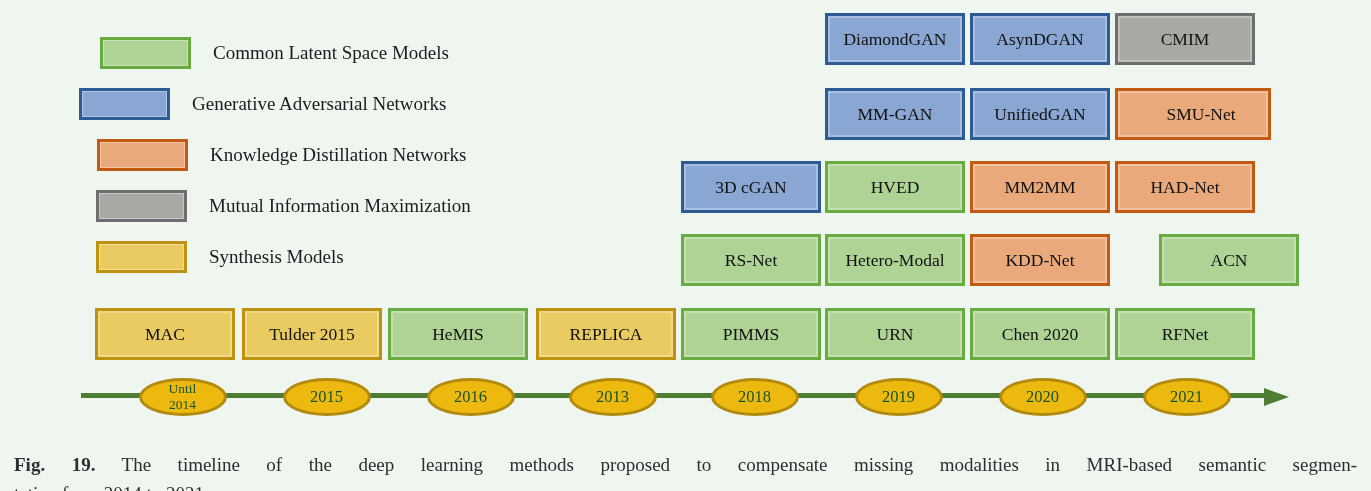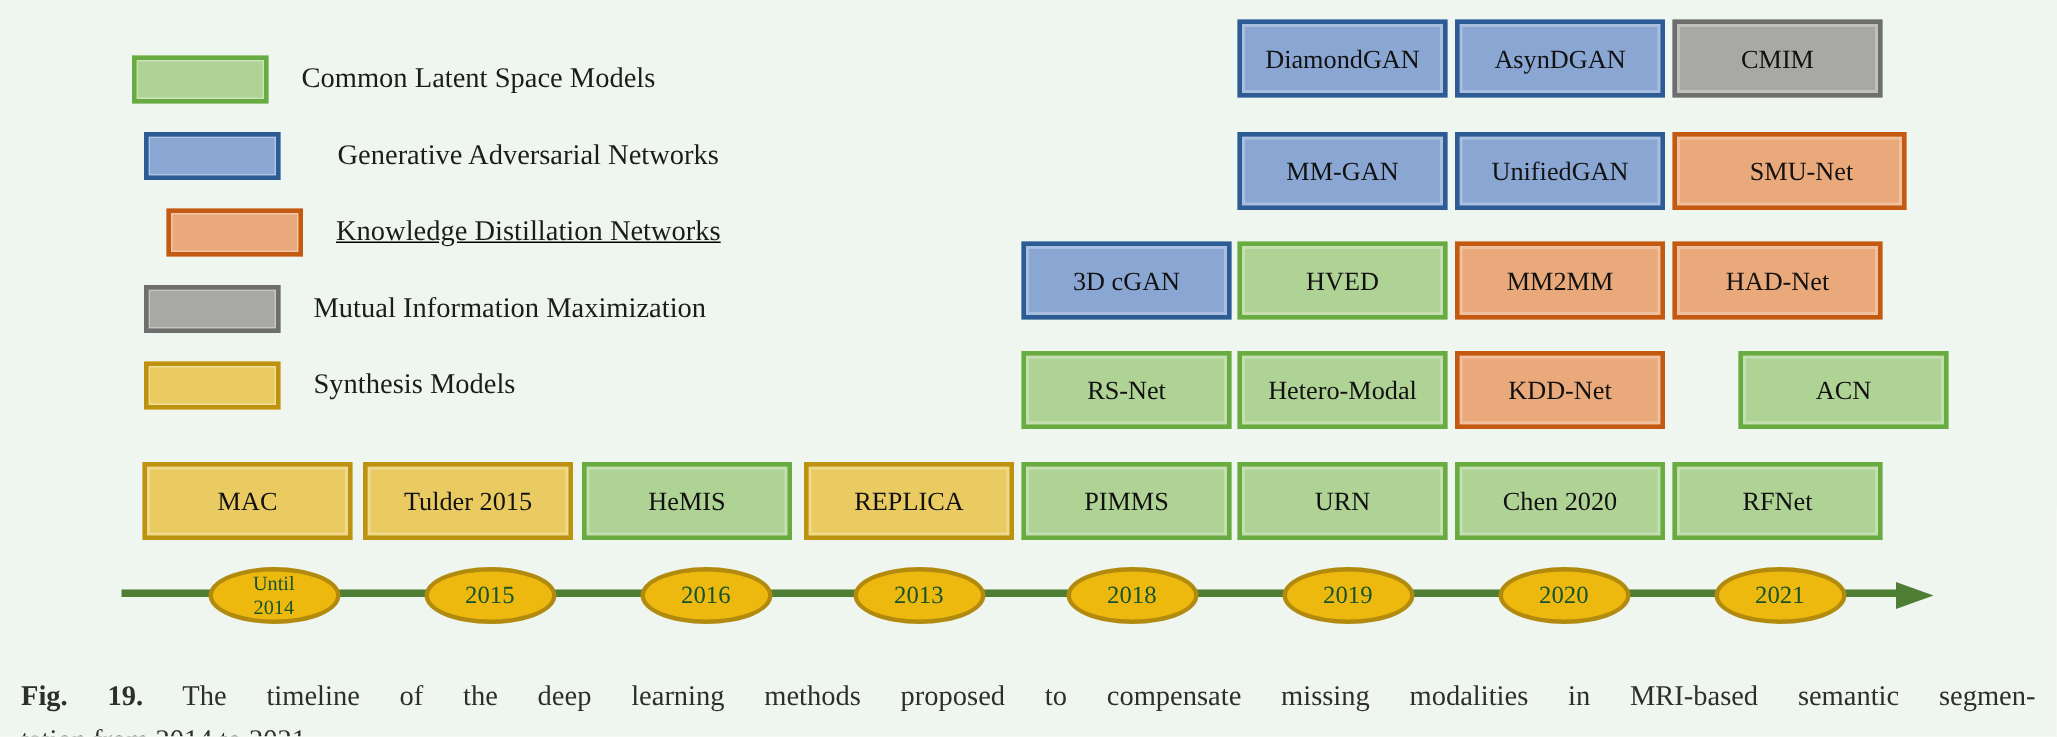--- a/index.html
+++ b/index.html
@@ -62,29 +62,29 @@
     font-size: 19px; line-height: 28.5px; color: #2e2e2e;
   }
   #caption-line1 { text-align: justify; text-align-last: justify; white-space: nowrap; }
   .fig-label { font-weight: bold; }
 </style>
 </head>
 <body>
 
 <div id="figure" style="background: rgb(239, 245, 239);">
   <div id="legend">
-      <div class="legend-row" style="position: absolute; left: 88px; top: 36px;">
+      <div class="legend-row" style="position: absolute; left: 100px; top: 36px;">
         <div class="legend-swatch" style="background: rgb(175, 210, 149); border-color: rgb(104, 171, 65);"></div>
         <div class="legend-label">Common Latent Space Models</div>
       </div>
-      <div class="legend-row" style="position: absolute; left: 96px; top: 87px; gap: 16px;">
+      <div class="legend-row" style="position: absolute; left: 79px; top: 87px;">
         <div class="legend-swatch" style="background: rgb(138, 167, 211); border-color: rgb(45, 92, 148);"></div>
         <div class="legend-label">Generative Adversarial Networks</div>
       </div>
-      <div class="legend-row" style="position: absolute; left: 111px; top: 138px; text-decoration: underline;">
+      <div class="legend-row" style="position: absolute; left: 97px; top: 138px;">
         <div class="legend-swatch" style="background: rgb(233, 169, 123); border-color: rgb(196, 89, 17);"></div>
         <div class="legend-label">Knowledge Distillation Networks</div>
       </div>
       <div class="legend-row" style="position: absolute; left: 96px; top: 189px;">
         <div class="legend-swatch" style="background: rgb(168, 168, 164); border-color: rgb(110, 110, 110);"></div>
         <div class="legend-label">Mutual Information Maximization</div>
       </div>
       <div class="legend-row" style="position: absolute; left: 96px; top: 240px;">
         <div class="legend-swatch" style="background: rgb(233, 203, 98); border-color: rgb(189, 146, 16);"></div>
         <div class="legend-label">Synthesis Models</div>

